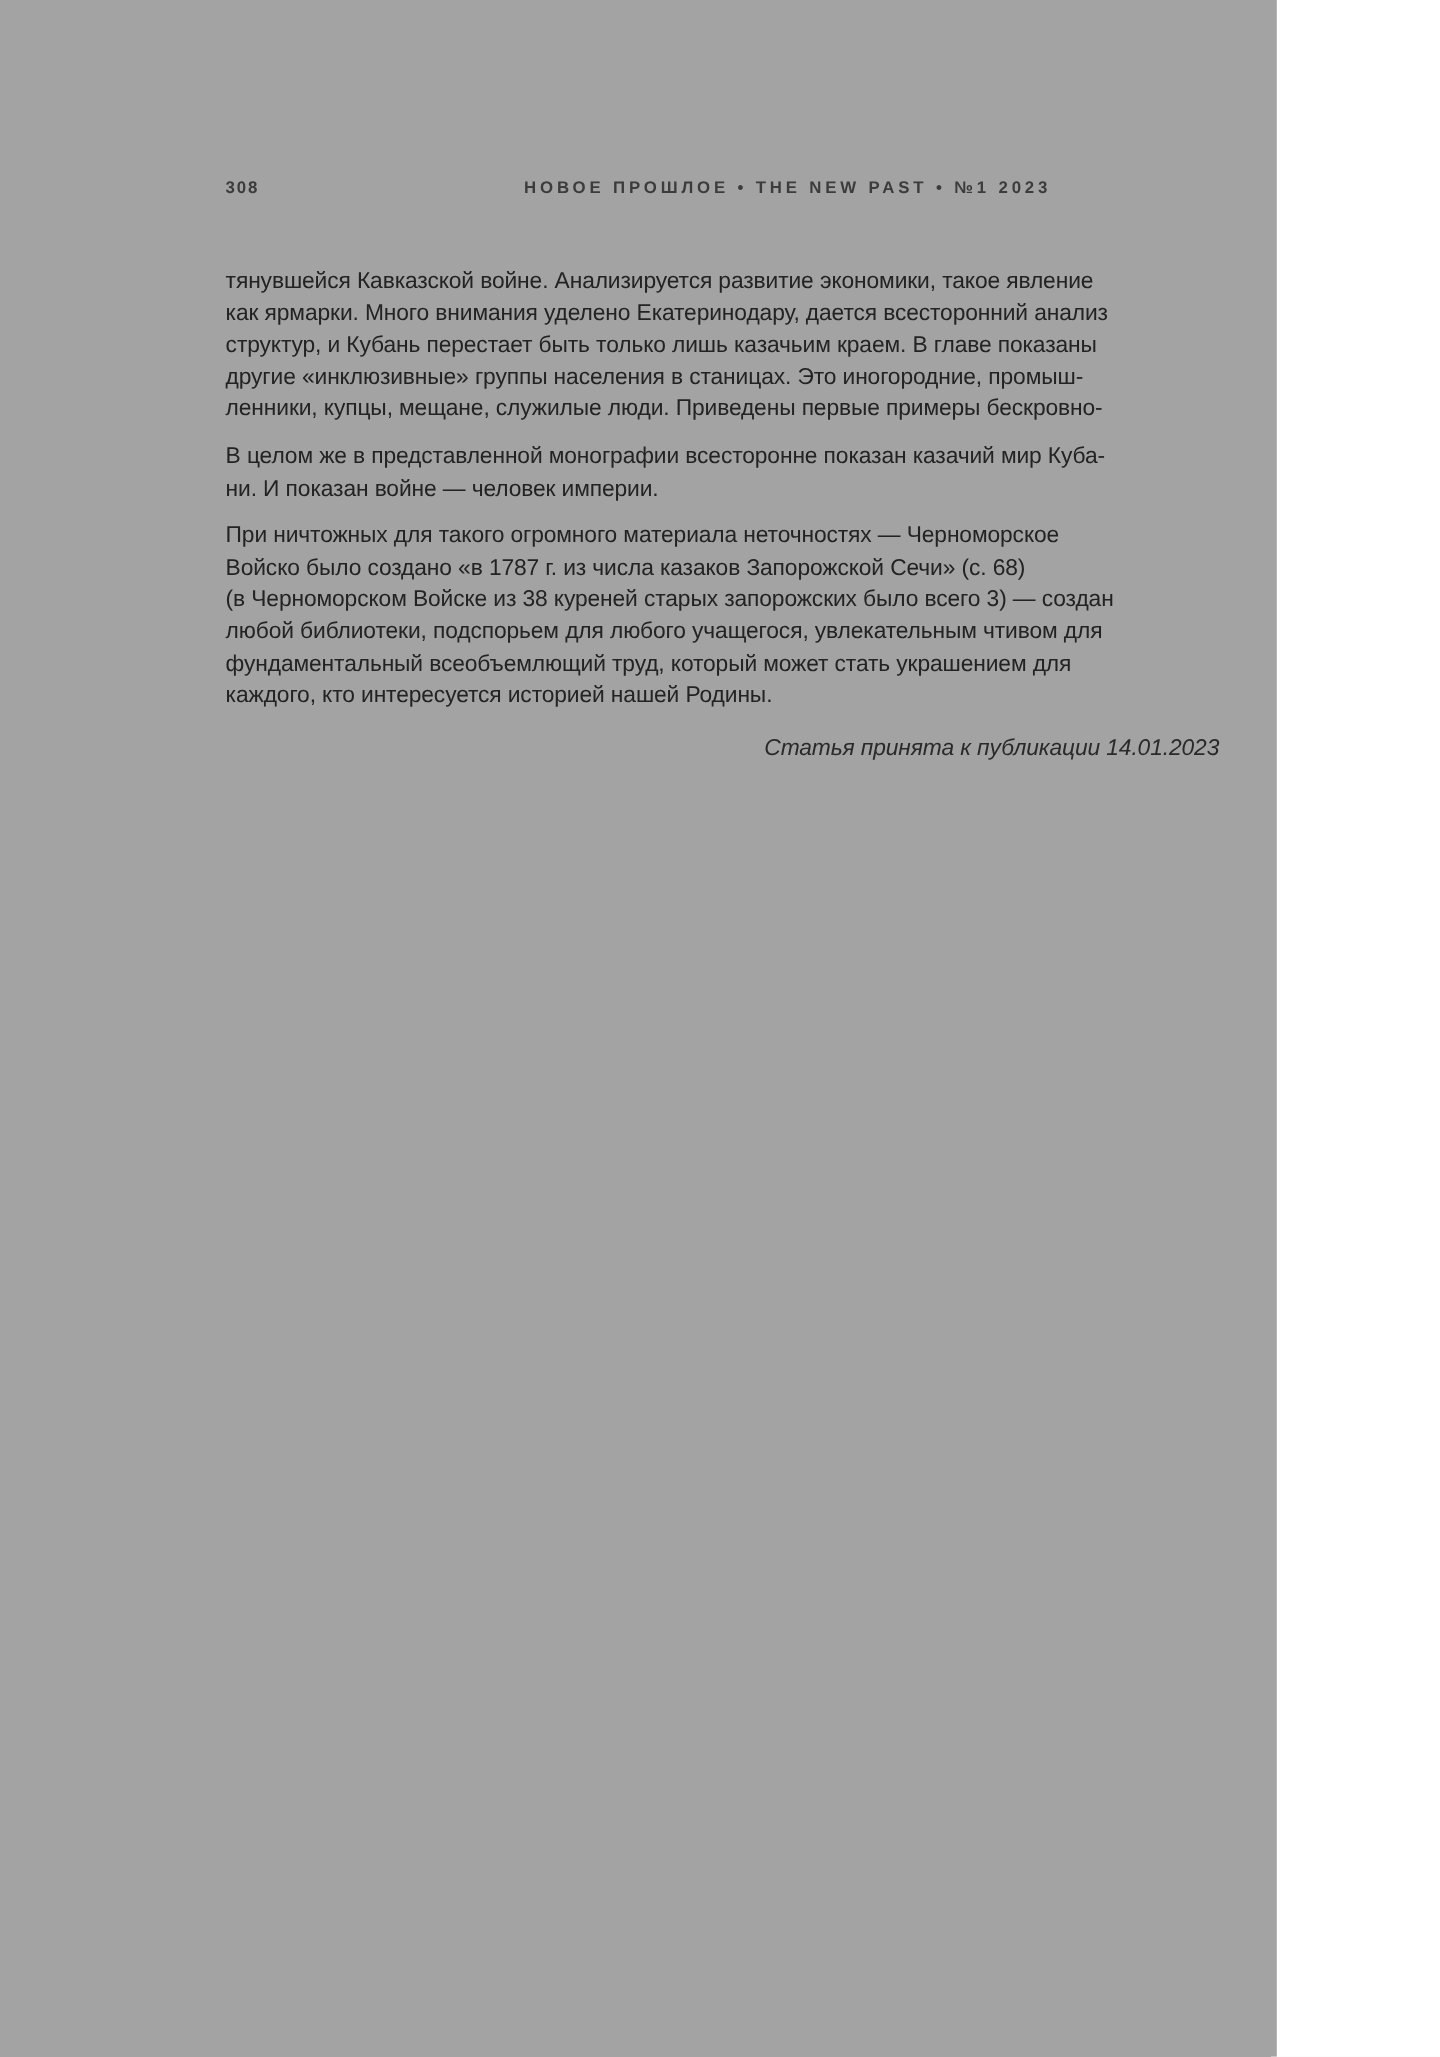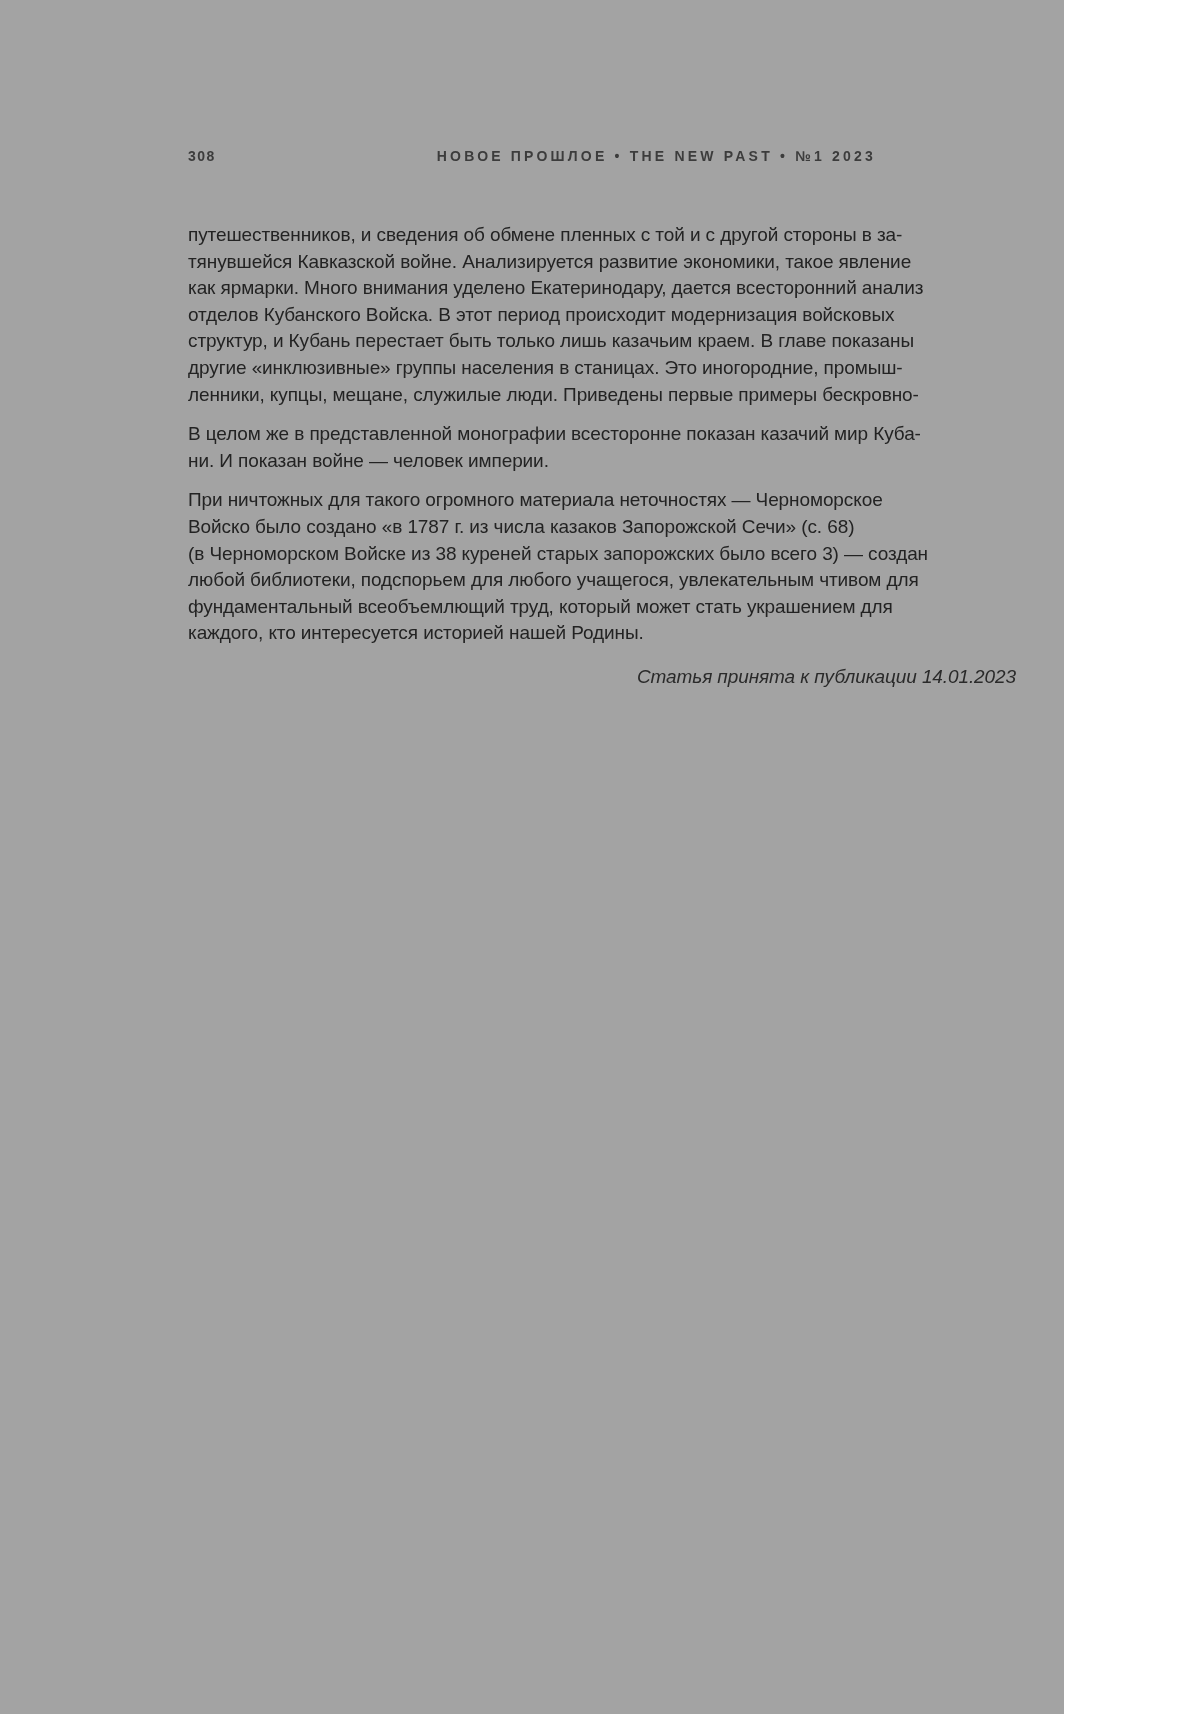--- a/index.html
+++ b/index.html
@@ -72,24 +72,22 @@
 
 <div class="page">
 
   <div class="running-header">
     <span class="page-number">308</span>
     <span class="journal-title">НОВОЕ ПРОШЛОЕ • THE NEW PAST • №1 2023</span>
   </div>
 
   <div class="article-body">
     <div class="paragraph">
-        <div class="line">путешественников, и сведения об обмене пленных с той и с другой стороны в за-</div>
         <div class="line">тянувшейся Кавказской войне. Анализируется развитие экономики, такое явление</div>
         <div class="line">как ярмарки. Много внимания уделено Екатеринодару, дается всесторонний анализ</div>
-        <div class="line">отделов Кубанского Войска. В этот период происходит модернизация войсковых</div>
         <div class="line">структур, и Кубань перестает быть только лишь казачьим краем. В главе показаны</div>
         <div class="line">другие «инклюзивные» группы населения в станицах. Это иногородние, промыш-</div>
         <div class="line">ленники, купцы, мещане, служилые люди. Приведены первые примеры бескровно-</div>
       </div>
     <div class="paragraph">
         <div class="line">В целом же в представленной монографии всесторонне показан казачий мир Куба-</div>
         <div class="line">ни. И показан войне — человек империи.</div>
       </div>
     <div class="paragraph">
         <div class="line">При ничтожных для такого огромного материала неточностях — Черноморское</div>

